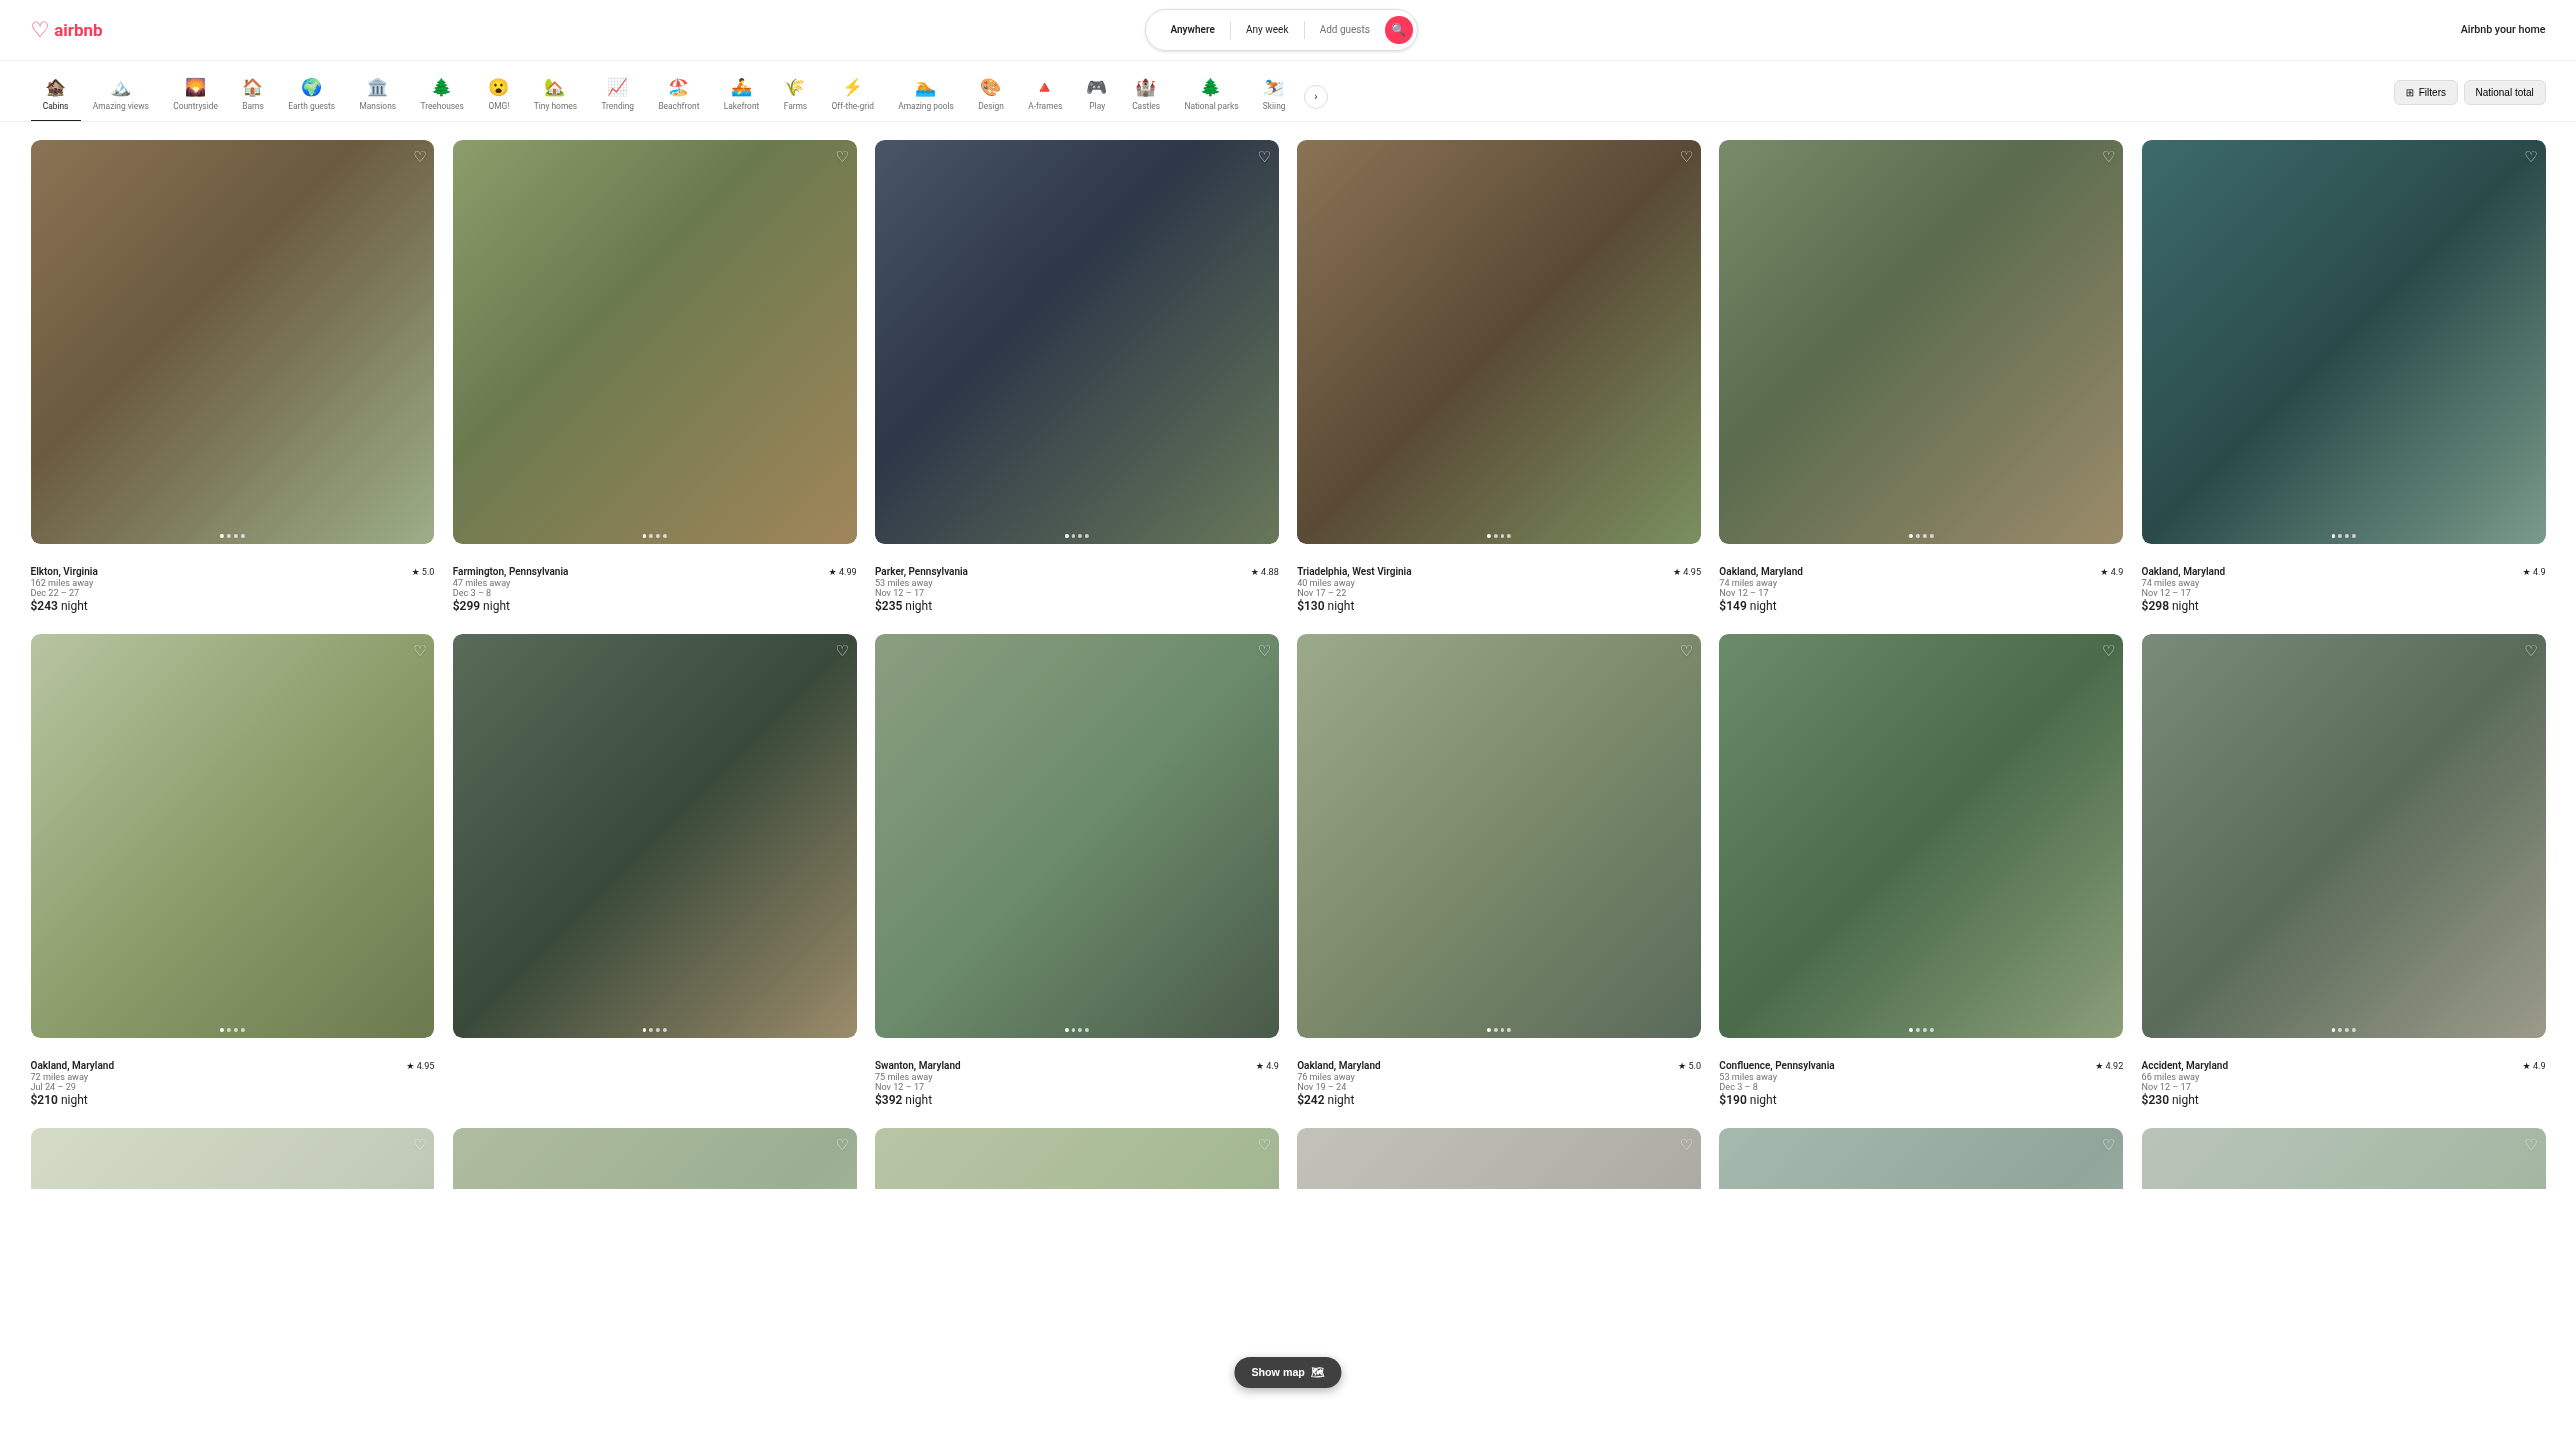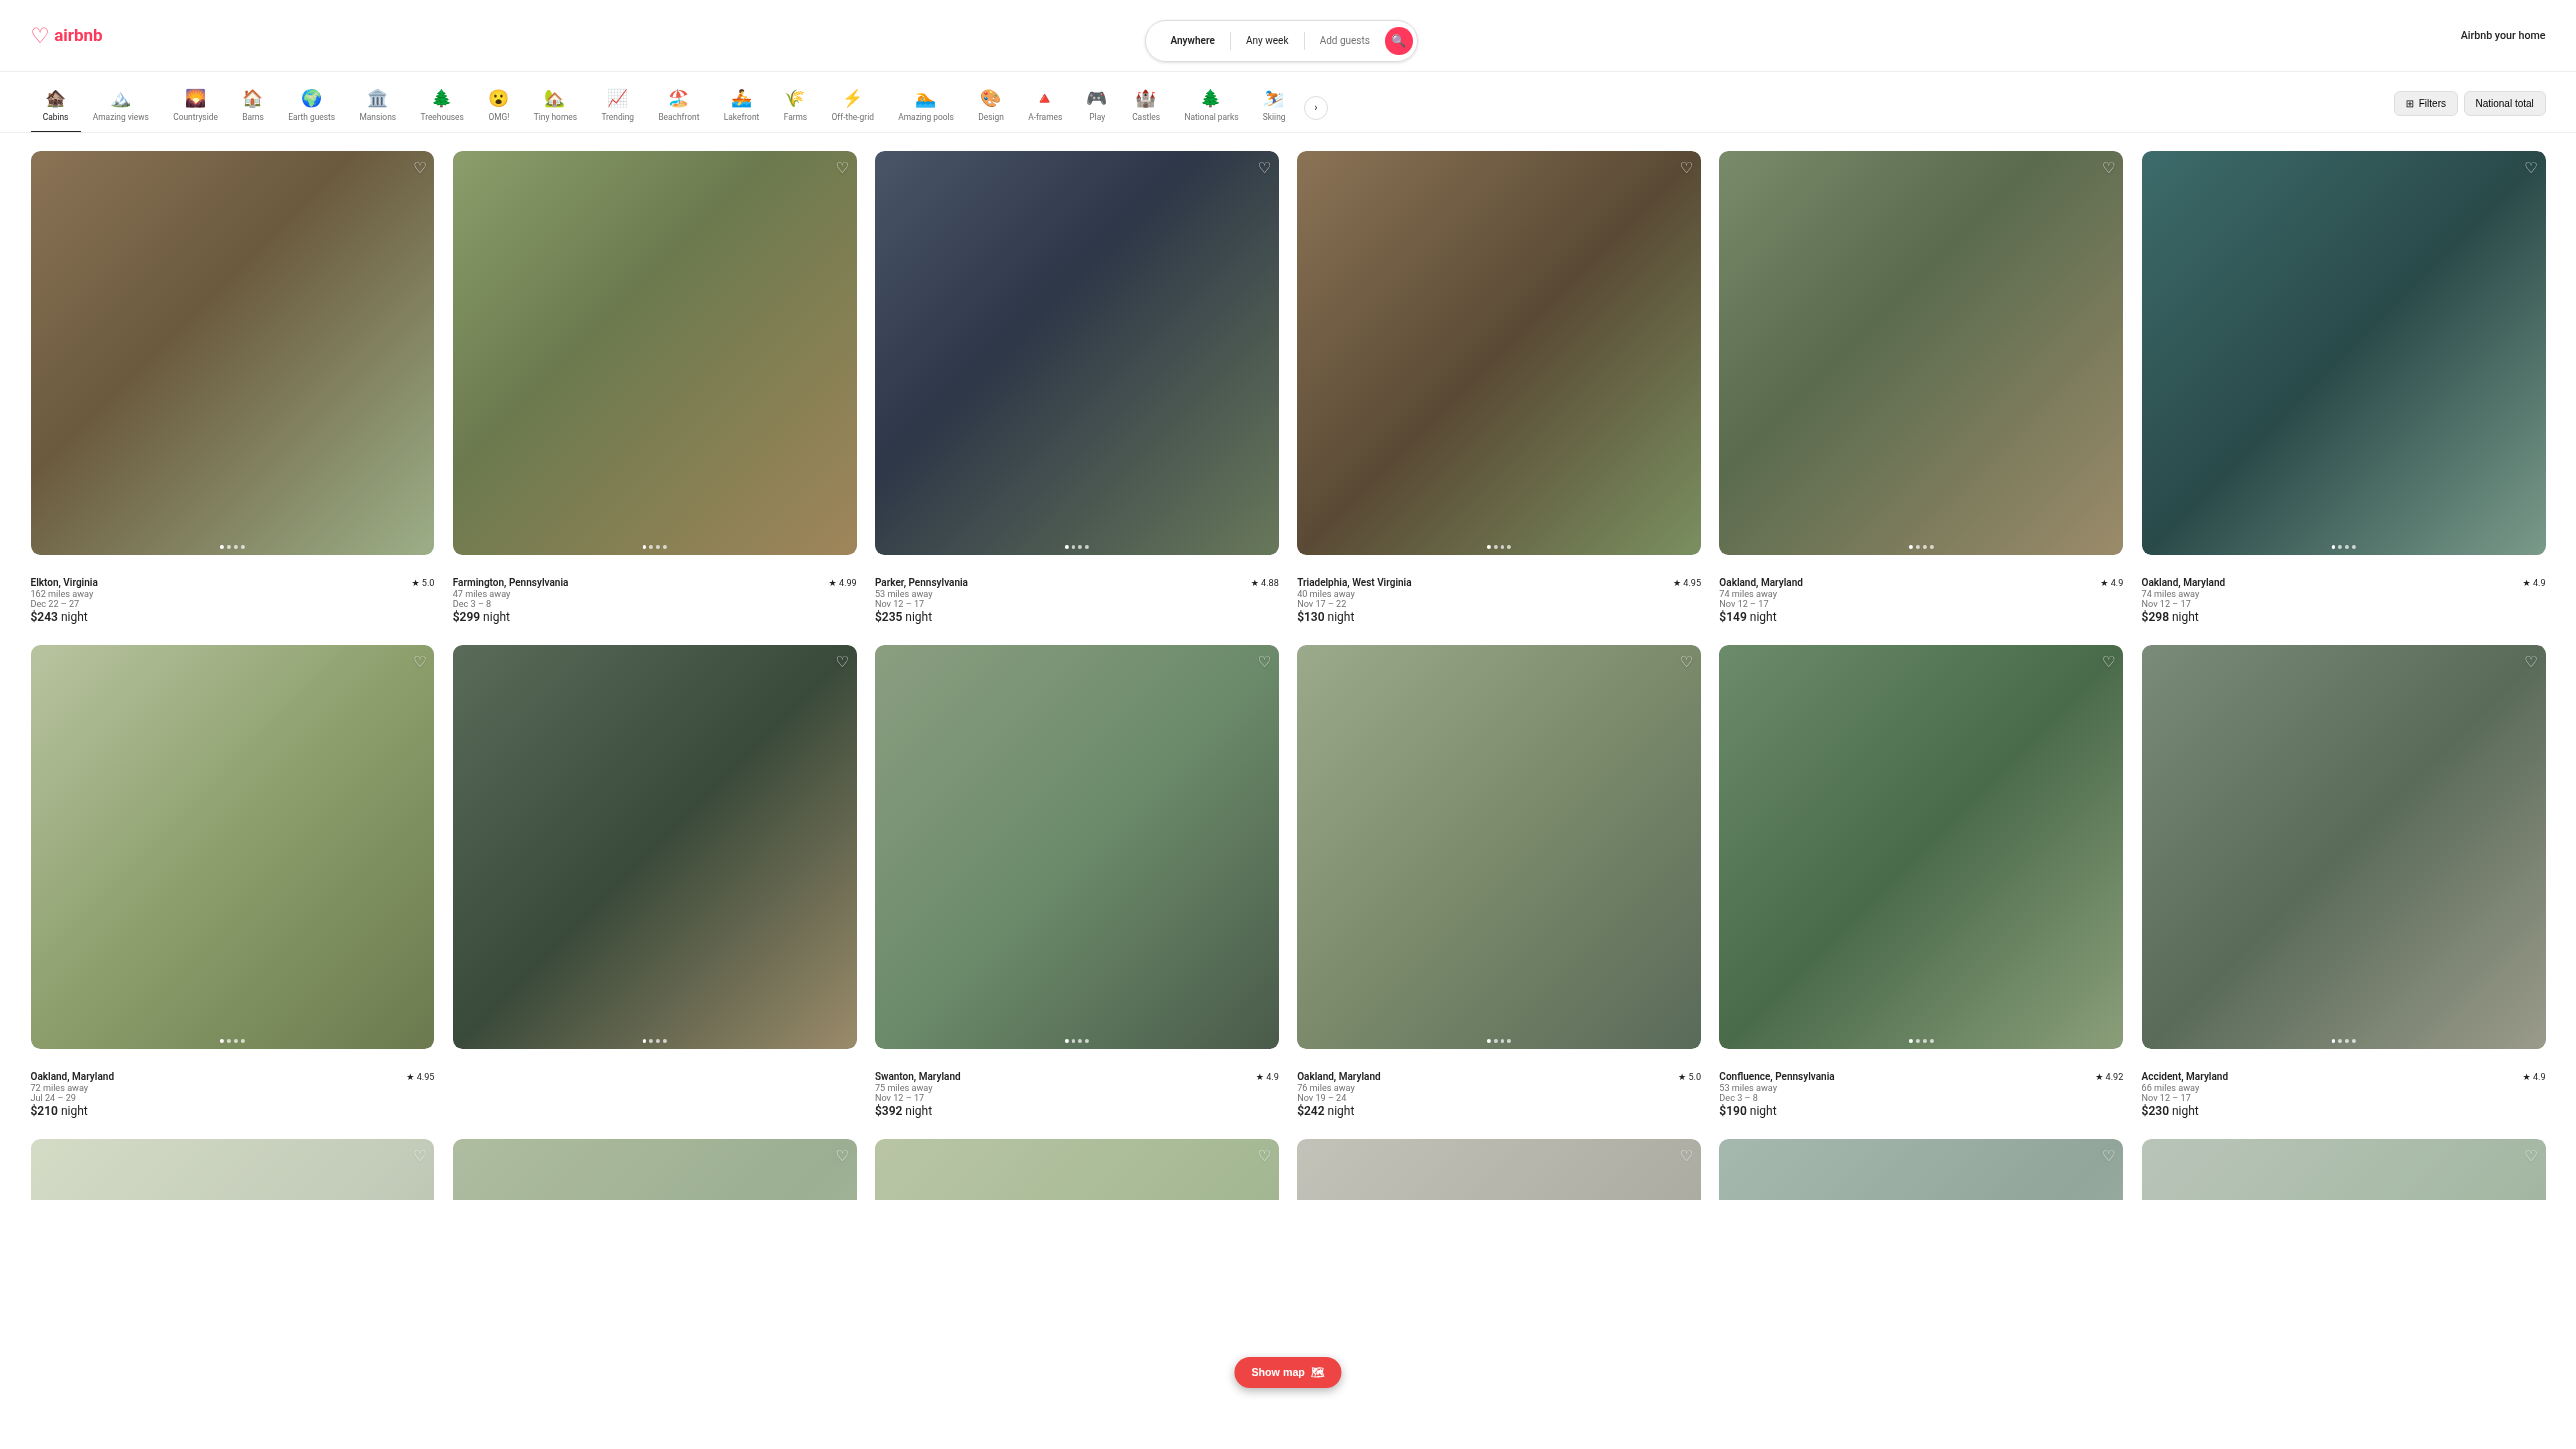--- a/index.html
+++ b/index.html
@@ -28,21 +28,20 @@
 
     .search-bar {
       display: flex;
       align-items: center;
       border: 0.8px solid #ddd;
       border-radius: 30.5px;
       padding: 6.1px 4.6px 6.1px 15.2px;
       box-shadow: 0 0.8px 3px rgba(0,0,0,0.15);
       gap: 6.1px;
       cursor: pointer;
-      margin-top: 11px;
     }
     .search-bar-section {
       padding: 0 9.1px;
       font-size: 10px;
     }
     .search-bar-section.active { font-weight: 600; }
     .search-divider { width: 0.8px; height: 18.3px; background: #ddd; }
     .search-btn {
       background: #FF385C;
       border: none;
@@ -199,21 +198,21 @@
     .listing-dates { font-size: 9.1px; color: #717171; }
     .listing-price { font-size: 12px; margin-top: 1px; }
     .listing-price strong { font-weight: 600; }
 
     
     .show-map-btn {
       position: fixed;
       bottom: 61px;
       left: 50%;
       transform: translateX(-50%);
-      background: #ef4444;
+      background: #404040;
       color: #fff;
       border: none;
       border-radius: 18.3px;
       padding: 9.1px 17px;
       font-size: 10.7px;
       font-weight: 600;
       cursor: pointer;
       display: flex;
       align-items: center;
       gap: 6.1px;

